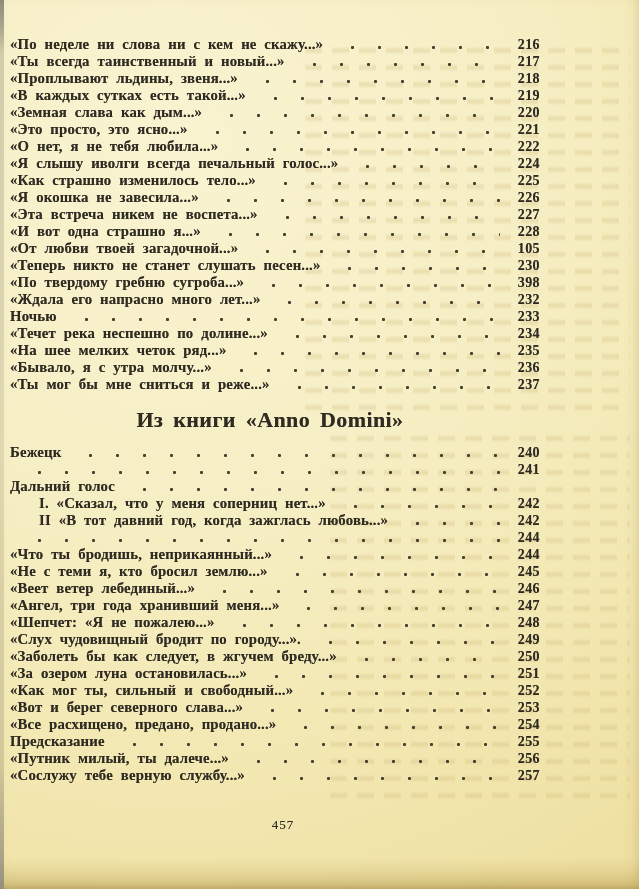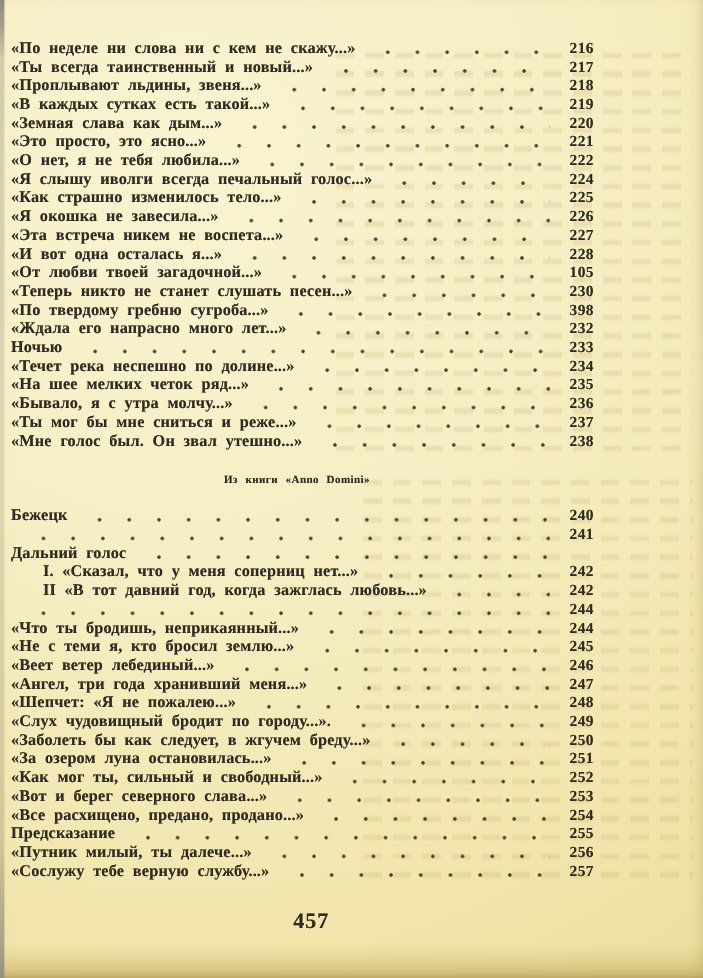--- a/index.html
+++ b/index.html
@@ -44,29 +44,28 @@
     flex:1 1 auto;align-self:stretch;margin:0 3px 0 9px;min-width:10px;
     background-image:radial-gradient(circle, #45402f 1.25px, rgba(69,64,47,0) 1.9px);
     background-size:27px 5px;background-repeat:repeat-x;
     background-position:7px calc(100% - 3px);
   }
   .toc-num{
     font-weight:700;font-size:14px;width:37px;flex:0 0 auto;text-align:right;
     letter-spacing:.4px;text-shadow:0 0 .5px rgba(47,43,34,.5);
   }
   .section-heading{
-    text-align:center;font-weight:700;font-size:10px;letter-spacing:.4px;word-spacing:4px;
+    text-align:center;font-weight:700;font-size:22px;letter-spacing:.4px;word-spacing:4px;
     margin:17px 10px 14px 0;height:20px;line-height:20px;
     text-shadow:0 0 .5px rgba(47,43,34,.6);
   }
   .page-footer{
     position:absolute;top:817px;left:10px;width:546px;text-align:center;
-    font-weight:700;font-size:20px;letter-spacing:1px;
+    font-weight:400;font-size:13px;letter-spacing:1px;
     text-shadow:0 0 .5px rgba(47,43,34,.5);
-    margin-top:10px;
   }
 </style>
 </head>
 <body>
 
 <div class="page">
   <div class="bleed bleed-1"></div>
   <div class="bleed bleed-2"></div>
   <div class="edge-left"></div>
 
@@ -131,21 +130,21 @@
     <span class="toc-num">226</span>
   </div>
 
   <div class="toc-row">
     <span class="toc-title">«Эта встреча никем не воспета...»</span>
     <span class="leader"></span>
     <span class="toc-num">227</span>
   </div>
 
   <div class="toc-row">
-    <span class="toc-title">«И вот одна осталась я...»</span>
+    <span class="toc-title">«И вот одна страшно я...»</span>
     <span class="leader"></span>
     <span class="toc-num">228</span>
   </div>
 
   <div class="toc-row">
     <span class="toc-title">«От любви твоей загадочной...»</span>
     <span class="leader"></span>
     <span class="toc-num">105</span>
   </div>
 
@@ -190,25 +189,20 @@
     <span class="leader"></span>
     <span class="toc-num">236</span>
   </div>
 
   <div class="toc-row">
     <span class="toc-title">«Ты мог бы мне сниться и реже...»</span>
     <span class="leader"></span>
     <span class="toc-num">237</span>
   </div>
 
-  <div class="toc-row">
-    <span class="toc-title">«Мне голос был. Он звал утешно...»</span>
-    <span class="leader"></span>
-    <span class="toc-num">238</span>
-  </div>
 
   <div class="section-heading">Из книги «Anno Domini»</div>
 
   <div class="toc-row">
     <span class="toc-title">Бежецк</span>
     <span class="leader"></span>
     <span class="toc-num">240</span>
   </div>
 
   <div class="toc-row">

